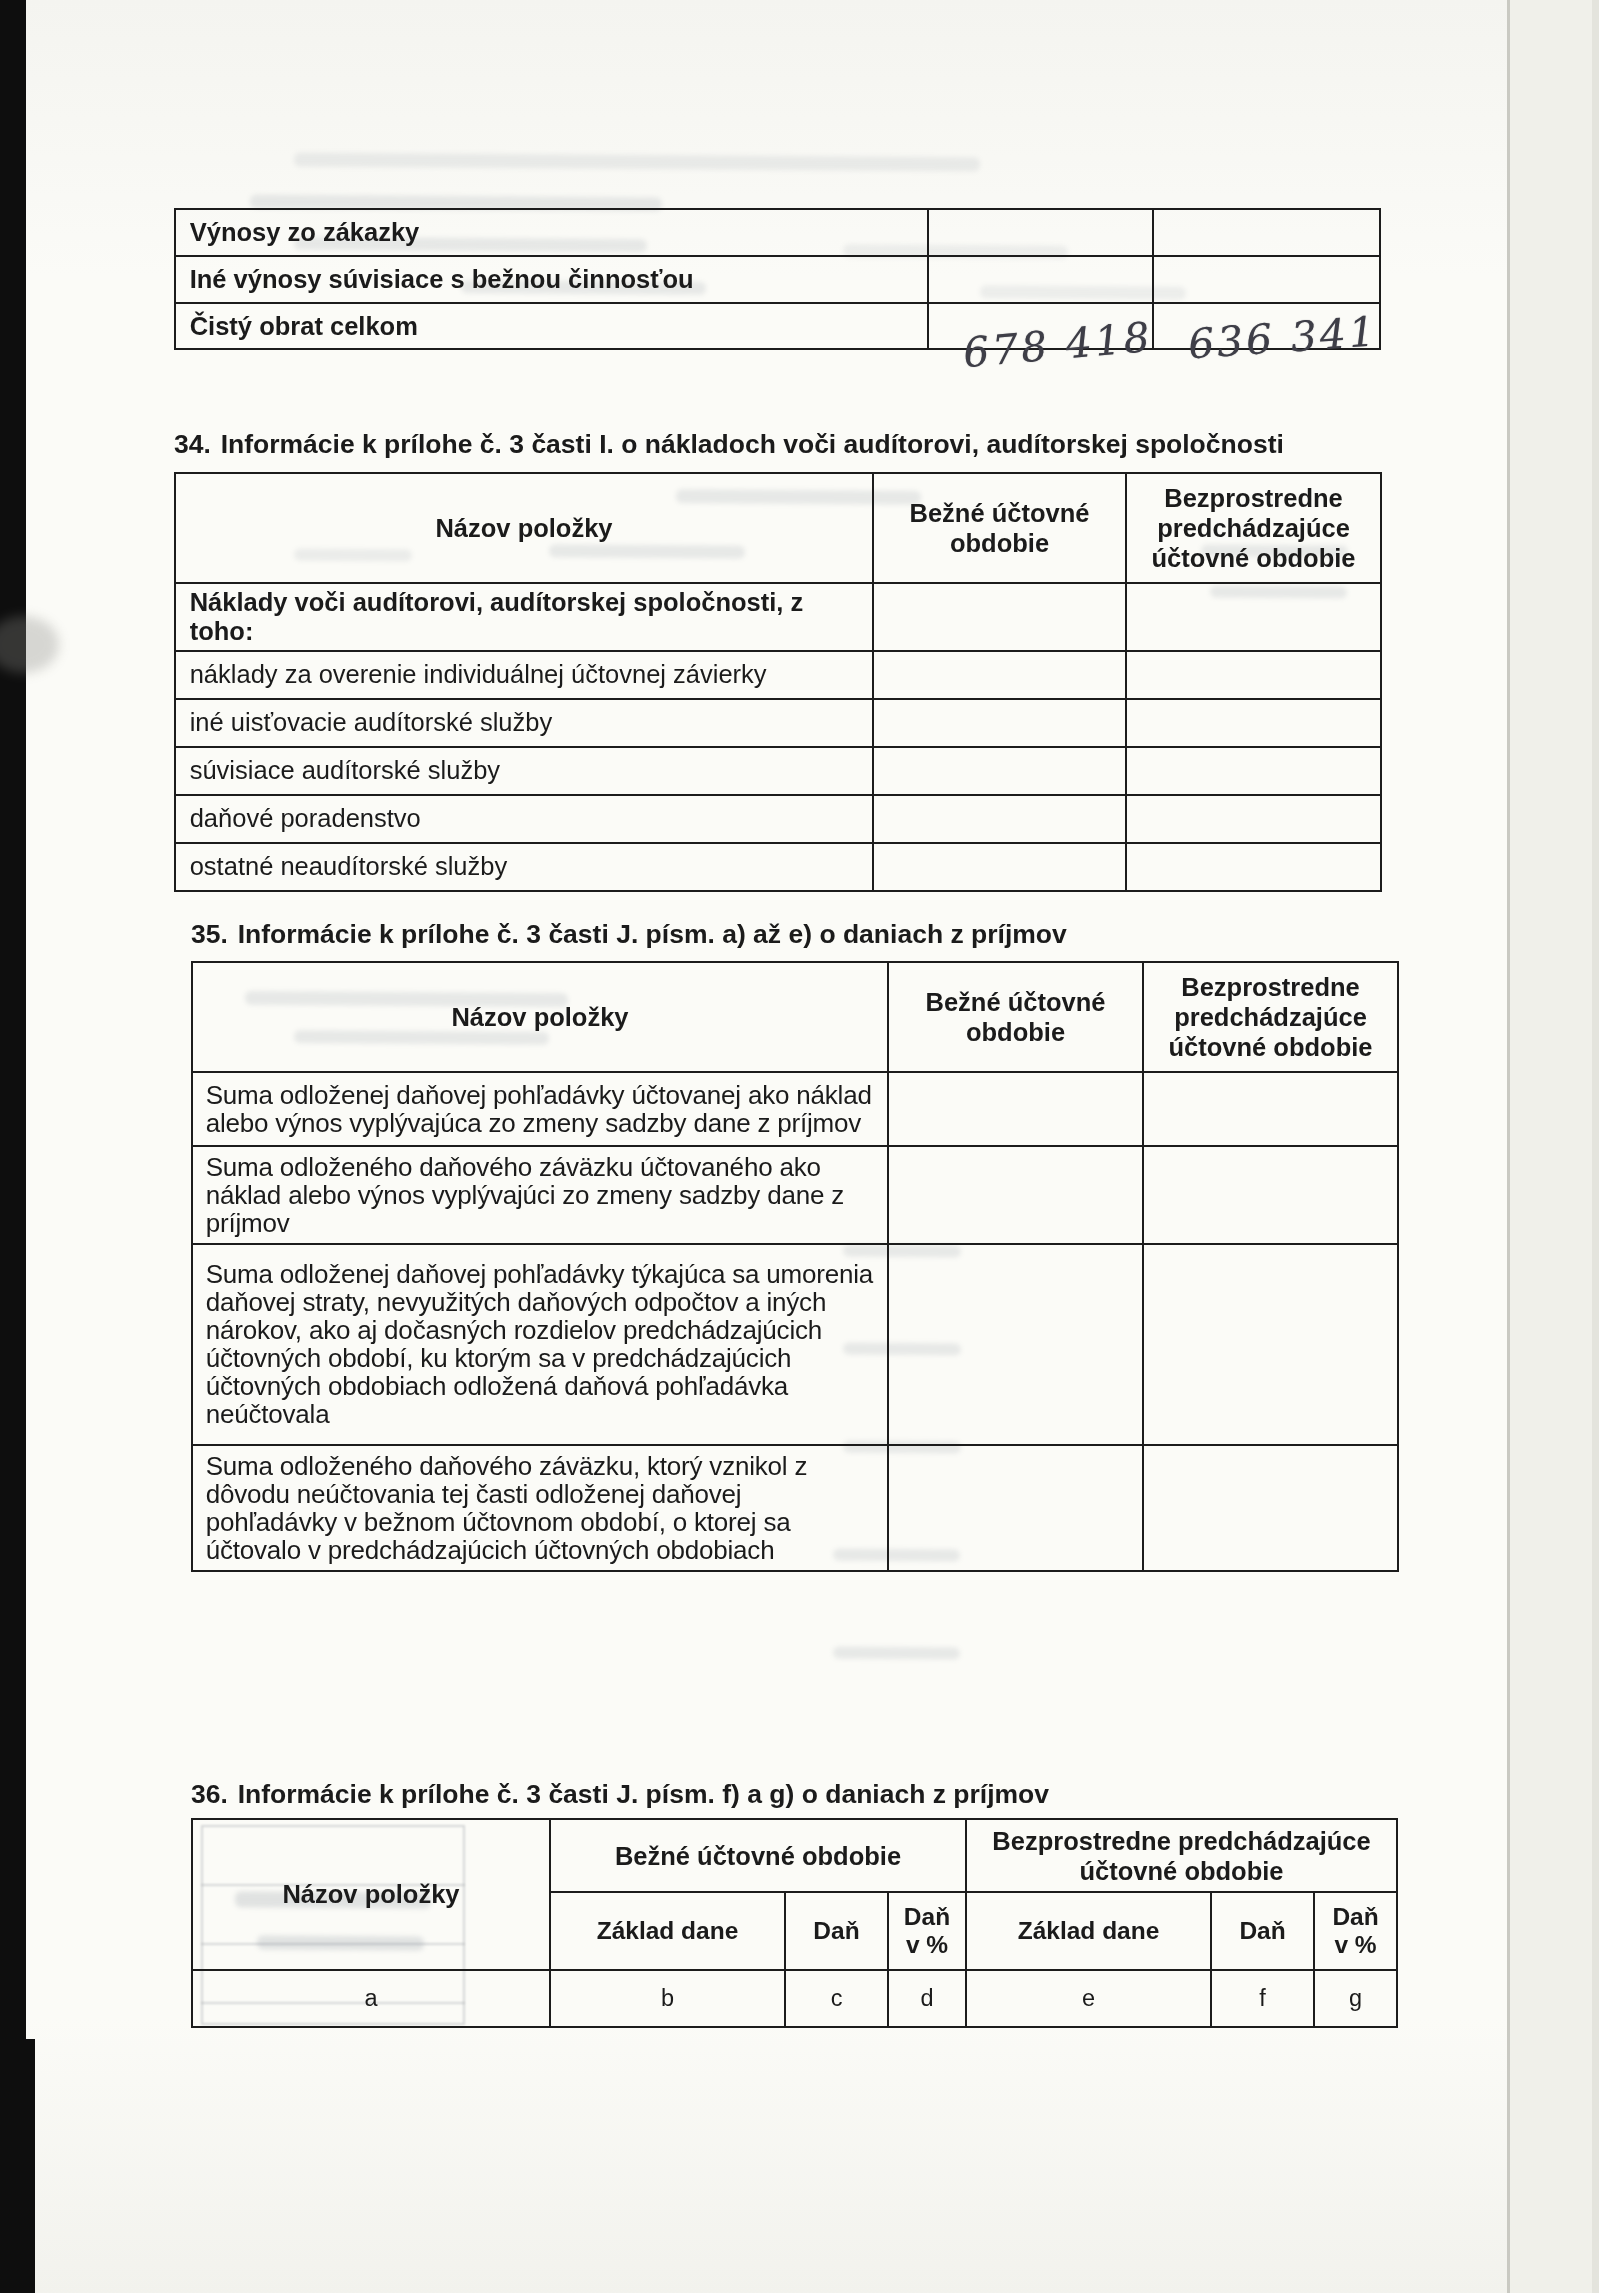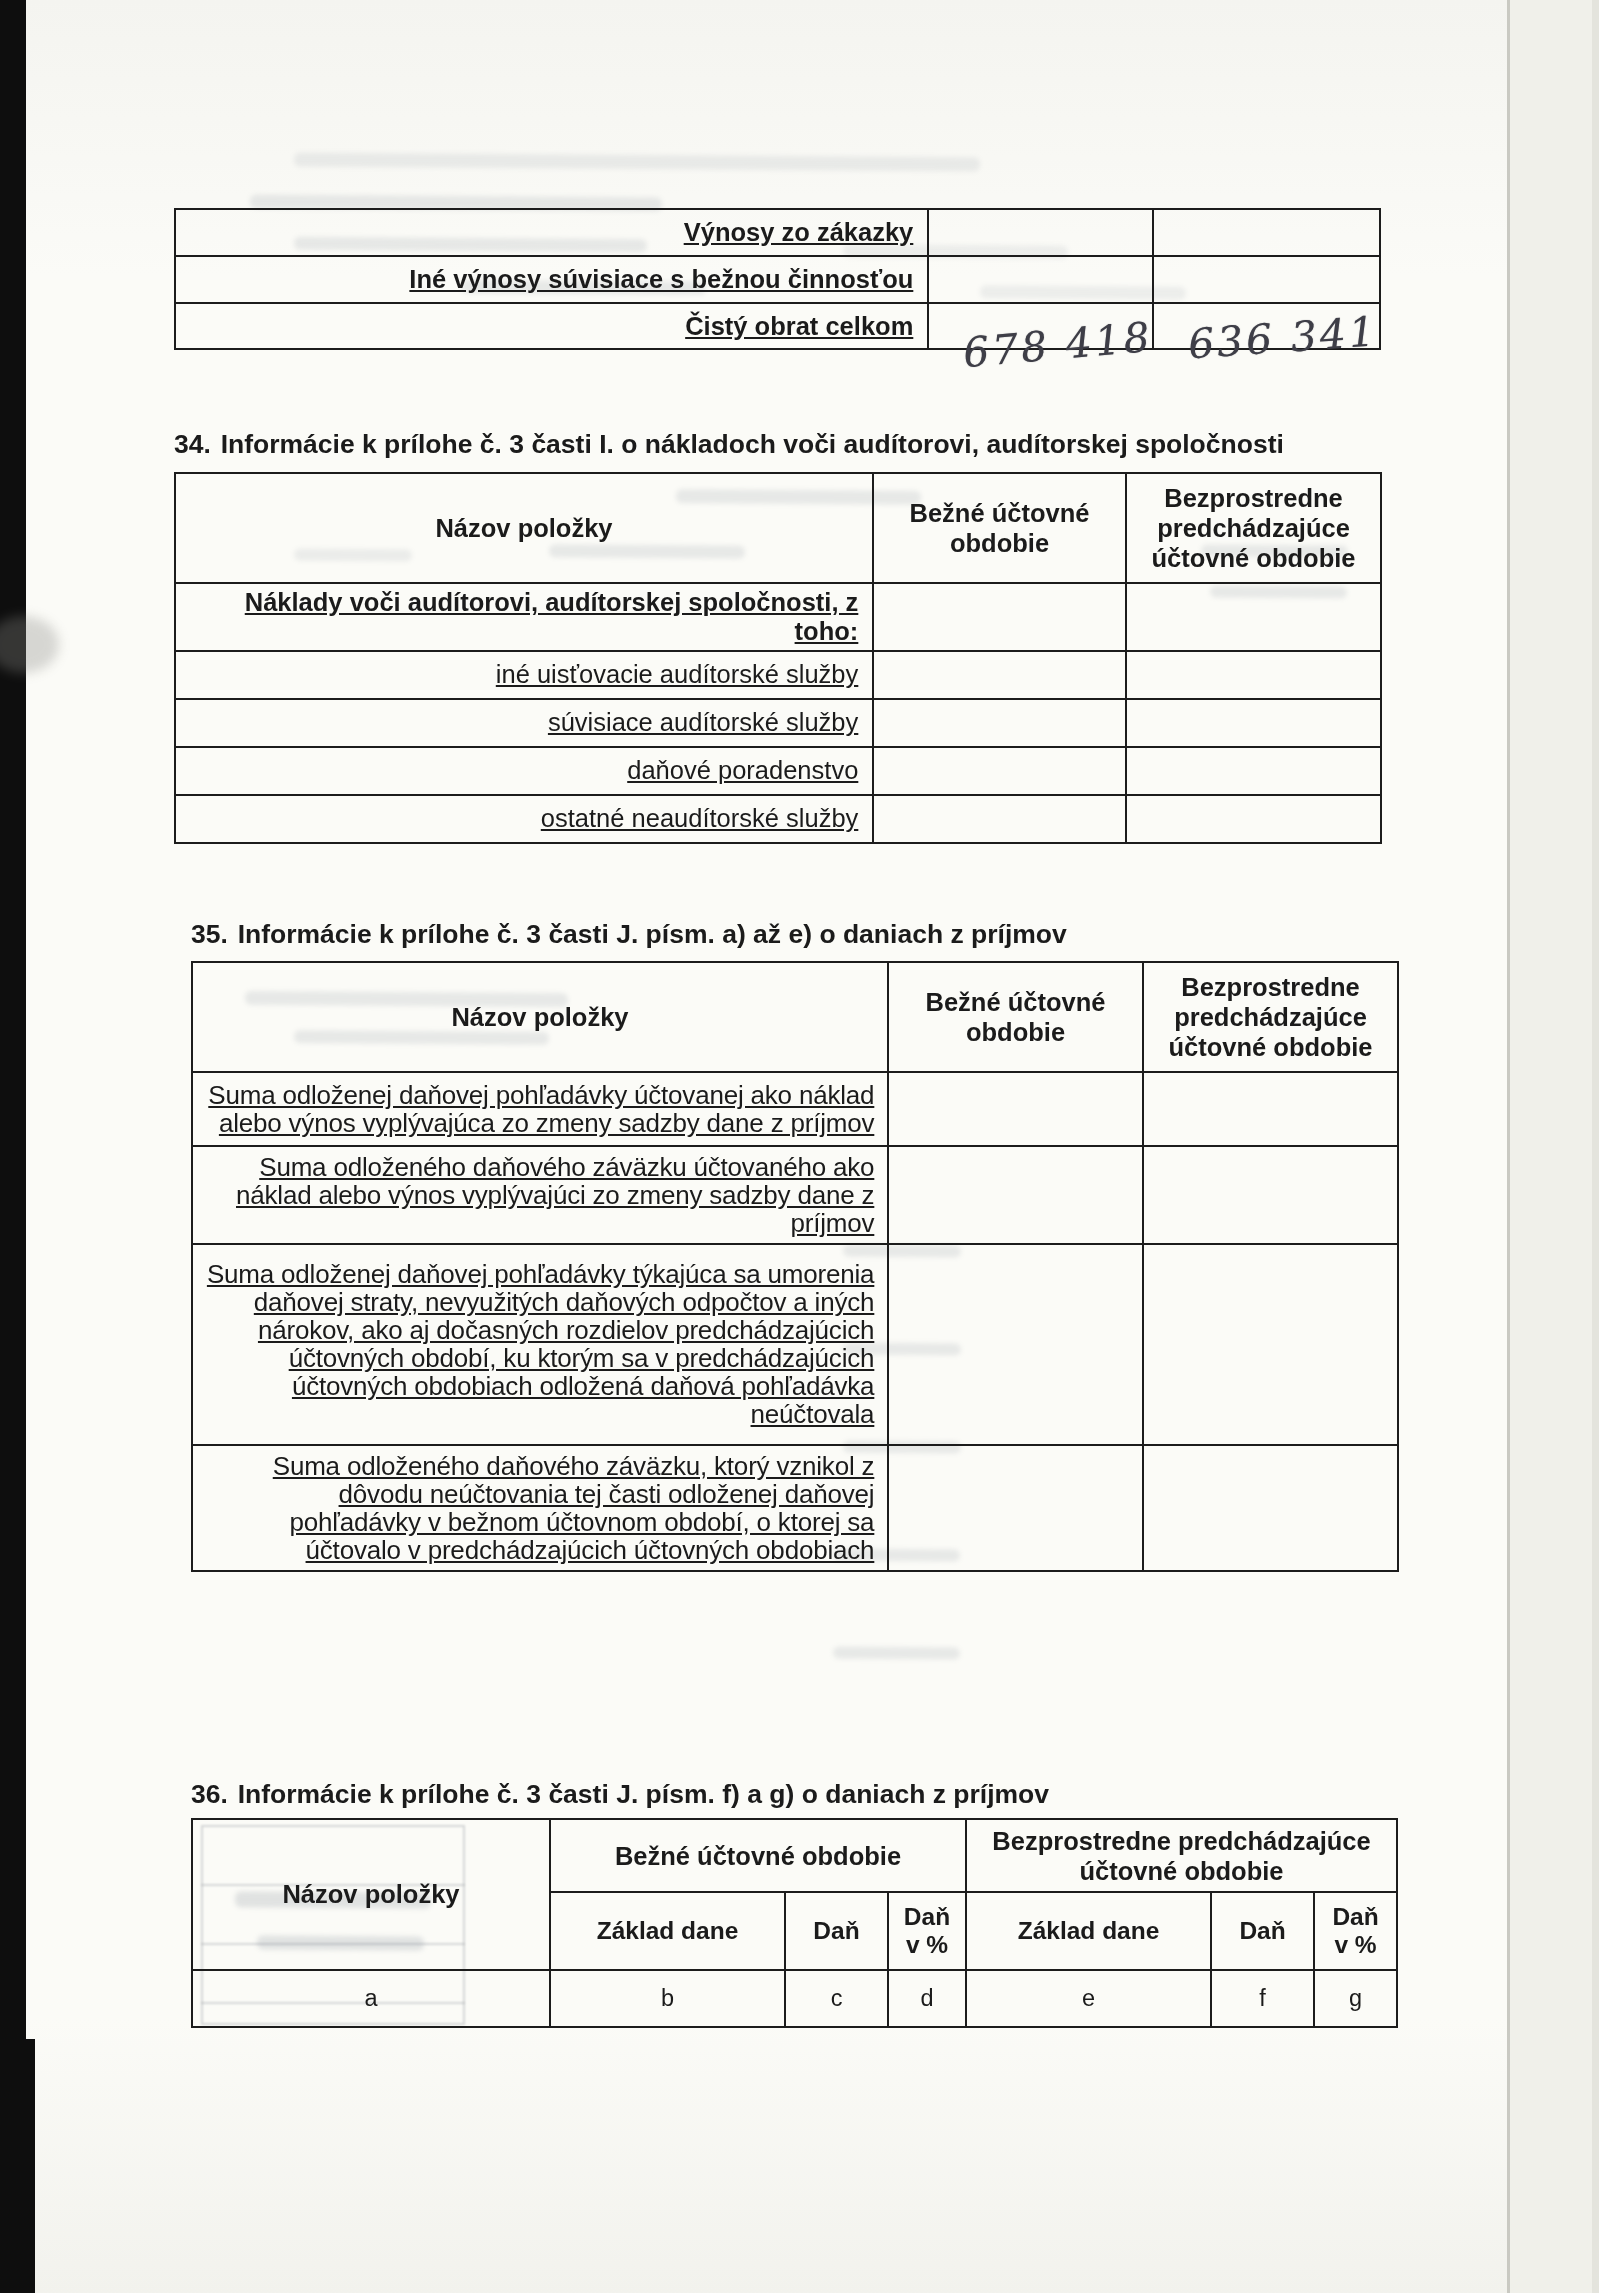--- a/index.html
+++ b/index.html
@@ -19,21 +19,21 @@
   .paper-edge-band{left:1510px;top:0;width:89px;height:2294px;background:#f0f0ea;}
   .paper-edge-outer{left:1592px;top:0;width:7.8px;height:2294px;background:#e4e4dd;}
   
   .art{position:absolute;background:#78828e;opacity:.15;filter:blur(2.5px);border-radius:5.9px;transform:rotate(.4deg);}
   .art-box{position:absolute;border:2px solid rgba(110,115,125,.26);filter:blur(1.2px);
     background:repeating-linear-gradient(180deg,transparent 0 57px,rgba(110,115,125,.26) 57px 59px);}
   .smudge{position:absolute;background:#8a8a86;opacity:.32;filter:blur(5.9px);border-radius:50%;}
   
   .tbl{position:absolute;border-collapse:collapse;table-layout:fixed;}
   .tbl td,.tbl th{border:2px solid #1c1c1c;vertical-align:middle;overflow:hidden;}
-  .lbl{padding:3.9px 13.7px;font-size:25.5px;text-align:right;line-height:29px;text-decoration:underline;}
+  .lbl{padding:3.9px 13.7px;font-size:25.5px;text-align:left;line-height:29px;}
   .val{background:transparent;}
   .bold td{font-weight:700;}
   .tbl th{font-weight:700;text-align:center;font-size:25.5px;line-height:30px;padding:3.9px 9.8px;}
   .s35 td.lbl{font-size:26px;line-height:28px;letter-spacing:-0.2px;padding:5.9px 12.7px;vertical-align:middle;}
   .row-bold{font-weight:700;}
   
   .heading{position:absolute;font-weight:700;font-size:26.5px;white-space:nowrap;}
   .heading .hnum{margin-right:9.8px;}
   
   .hand{position:absolute;font-family:"DejaVu Serif",serif;font-style:italic;font-size:41px;
@@ -119,20 +119,25 @@
       <th>Názov položky</th>
       <th>Bežné účtovné obdobie</th>
       <th>Bezprostredne predchádzajúce účtovné obdobie</th>
     </tr>
     <tr style="height:48px">
       <td class="lbl row-bold">Náklady voči audítorovi, audítorskej spoločnosti, z toho:</td>
       <td class="val"></td>
       <td class="val"></td>
     </tr>
     <tr style="height:48px">
+      <td class="lbl">náklady za overenie individuálnej účtovnej závierky</td>
+      <td class="val"></td>
+      <td class="val"></td>
+    </tr>
+    <tr style="height:48px">
       <td class="lbl">iné uisťovacie audítorské služby</td>
       <td class="val"></td>
       <td class="val"></td>
     </tr>
     <tr style="height:48px">
       <td class="lbl">súvisiace audítorské služby</td>
       <td class="val"></td>
       <td class="val"></td>
     </tr>
     <tr style="height:48px">

